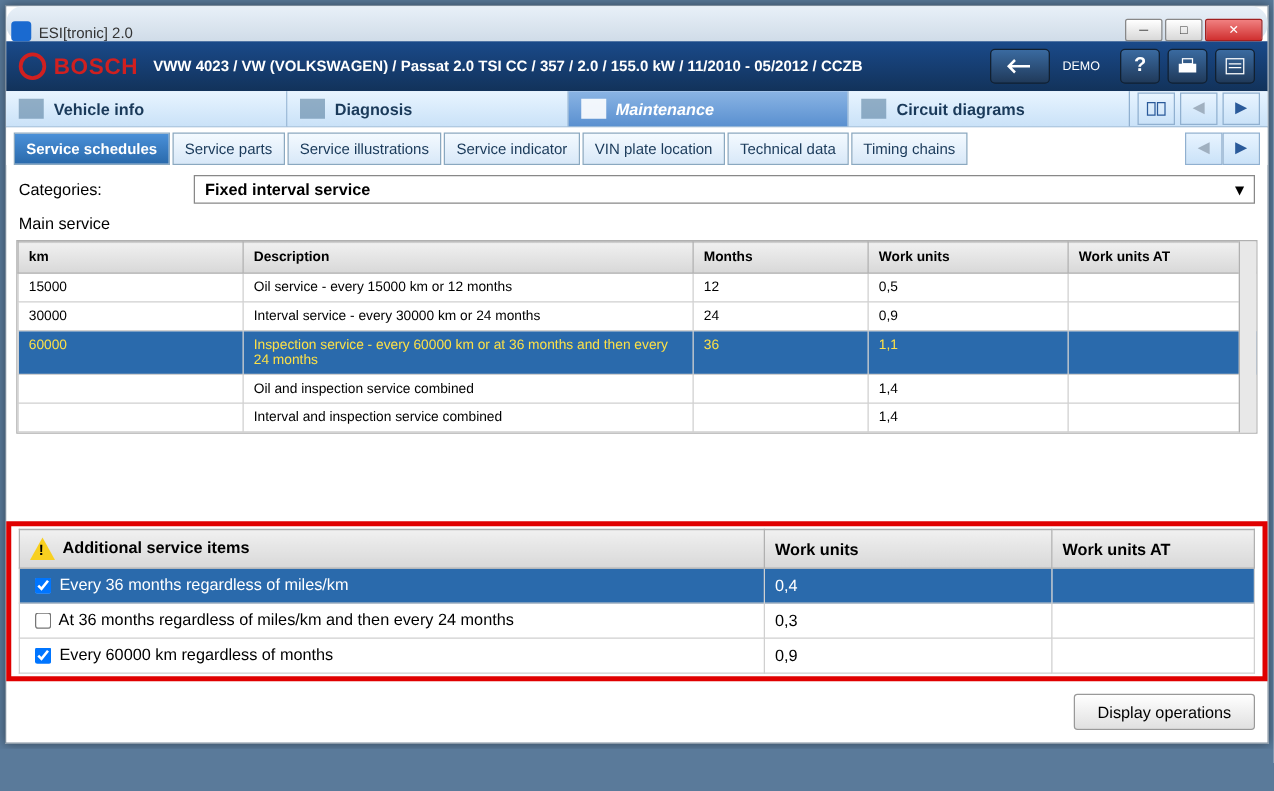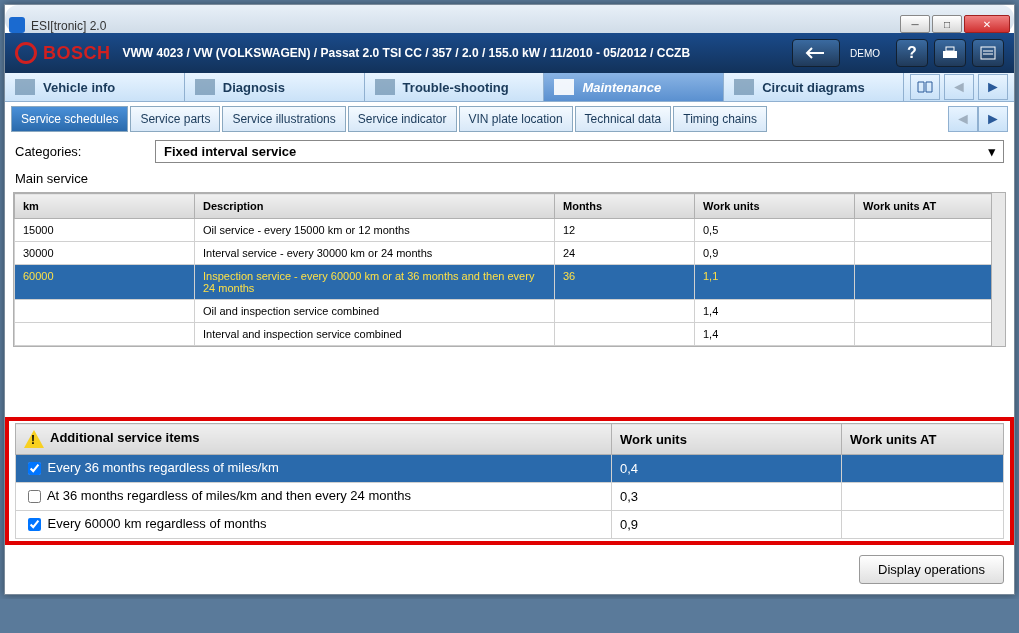--- a/index.html
+++ b/index.html
@@ -21,21 +21,21 @@
   .demo{font-weight:normal;font-size:10px;margin:0 10px;}
   .maintabs{display:flex;background:linear-gradient(#e8f4ff,#cae2f8);border-bottom:1px solid #90b0d0;}
   .maintab{flex:1;min-width:0;display:flex;align-items:center;gap:8px;padding:6px 10px;font-size:13px;font-weight:bold;color:#1a3a5a;border-right:1px solid #90b0d0;cursor:pointer;background:linear-gradient(#e8f4ff,#cae2f8);}
   .maintab.active{background:linear-gradient(#8ab4e4,#5a90d0);color:#fff;font-style:italic;}
   .maintab .mico{width:20px;height:16px;background:#5a80a0;opacity:.6;}
   .bookctl{display:flex;align-items:center;padding:0 6px;gap:4px;}
   .arrowbtn{width:30px;height:26px;background:linear-gradient(#e8f4ff,#cae2f8);border:1px solid #90b0d0;display:flex;align-items:center;justify-content:center;color:#2a5a9a;font-weight:bold;}
   .arrowbtn.disabled{color:#a0b0c0;}
   .subtabs{display:flex;background:#fff;padding:4px 6px 0 6px;align-items:center;}
   .subtab{padding:5px 9px;font-size:12px;border:1px solid #8aa8c0;background:linear-gradient(#f4faff,#d8e8f8);color:#1a3a5a;cursor:pointer;margin-right:2px;}
-  .subtab.active{background:linear-gradient(#4a90d8,#2a6aac);color:#fff;font-weight:normal;}
+  .subtab.active{background:linear-gradient(#4a90d8,#2a6aac);color:#fff;font-weight:bold;}
   .subtabs .spacer{flex:1;}
   .filterrow{display:flex;align-items:center;padding:8px 10px;font-size:13px;}
   .filterrow label{width:140px;}
   .select{flex:1;border:1px solid #888;padding:3px 8px;font-weight:bold;font-size:13px;display:flex;align-items:center;justify-content:space-between;background:#fff;}
   .section-label{padding:0 10px 6px 10px;font-size:13px;}
   .gridwrap{margin:0 8px;border:1px solid #b0b0b0;position:relative;}
   table.grid{width:100%;border-collapse:collapse;font-size:11px;}
   table.grid th{background:linear-gradient(#f0f0f0,#d8d8d8);border:1px solid #b0b0b0;text-align:left;padding:6px 8px;font-weight:bold;}
   table.grid td{border:1px solid #d0d0d0;padding:5px 8px;vertical-align:top;}
   table.grid tr.sel td{background:#2a6aac;color:#fde047;}
@@ -99,24 +99,20 @@
   </div>
 
   <div class="maintabs">
     <div class="maintab">
         <span class="mico"></span>
         <span>Vehicle info</span>
       </div>
     <div class="maintab">
         <span class="mico"></span>
         <span>Diagnosis</span>
-      </div>
-    <div class="maintab">
-        <span class="mico"></span>
-        <span>Trouble-shooting</span>
       </div>
     <div class="maintab active">
         <span class="mico" style="background:#fff;opacity:.9"></span>
         <span>Maintenance</span>
       </div>
     <div class="maintab">
         <span class="mico"></span>
         <span>Circuit diagrams</span>
       </div>
     <div class="bookctl">

